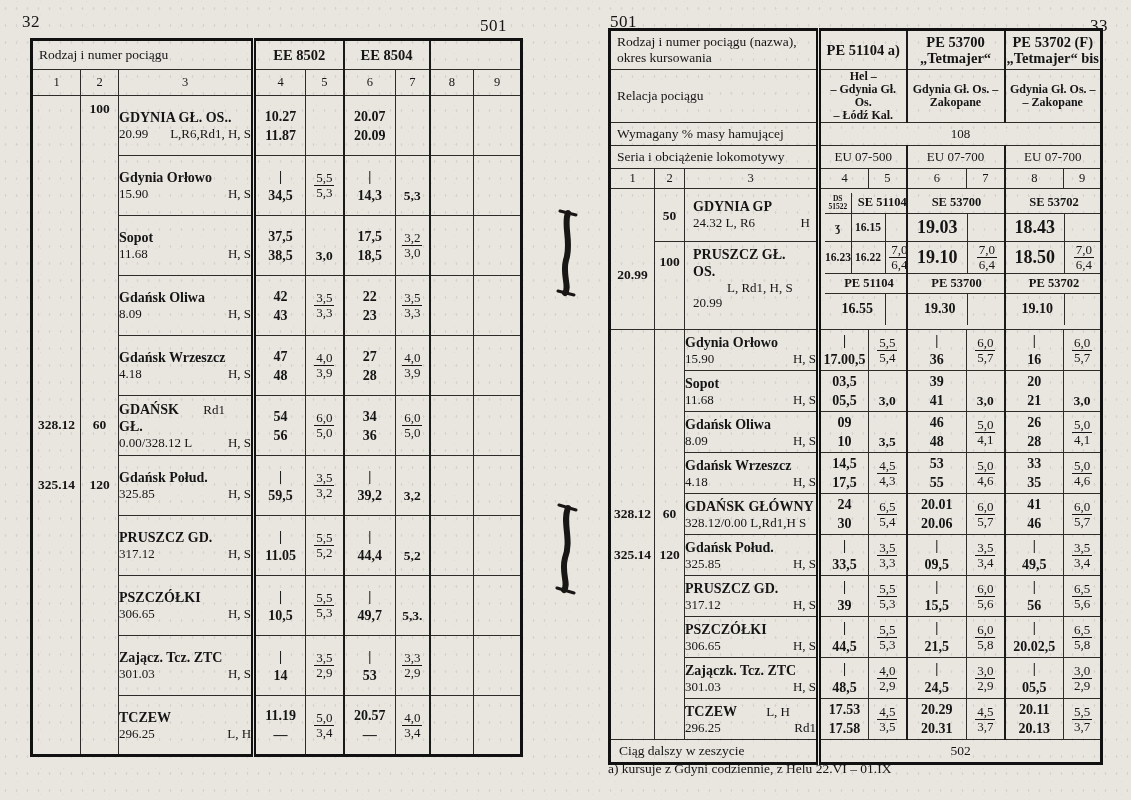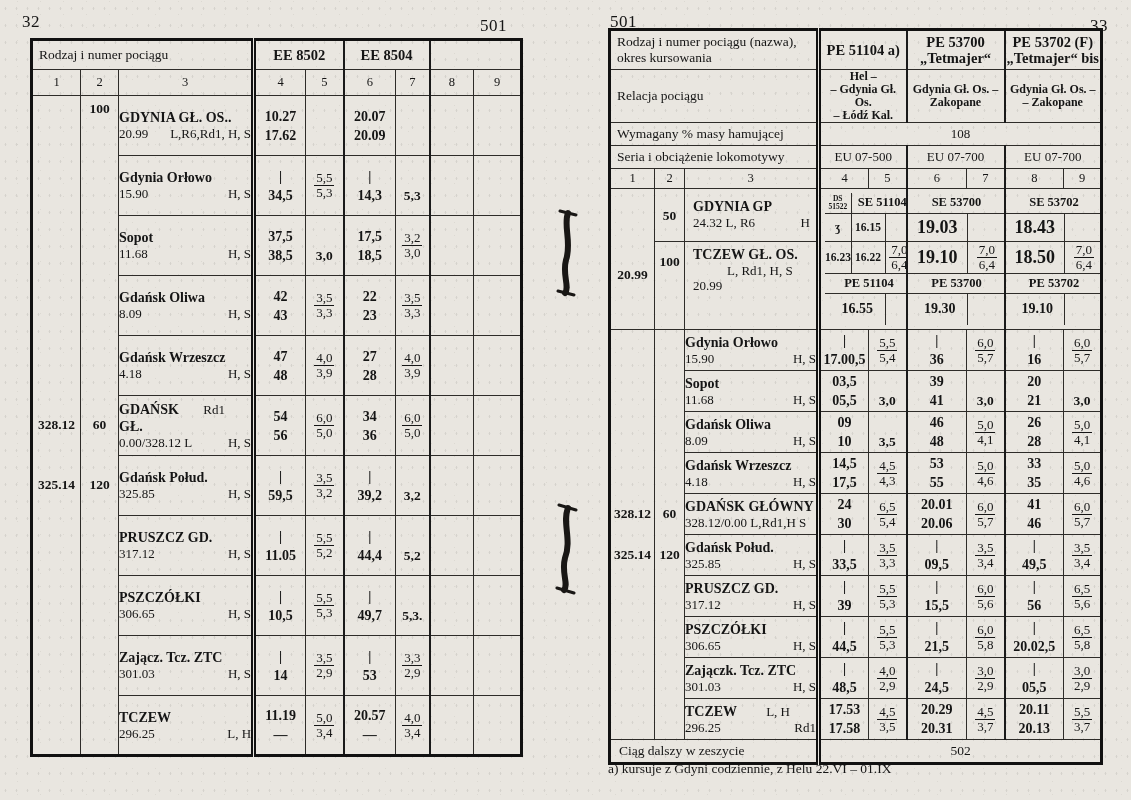--- a/index.html
+++ b/index.html
@@ -127,21 +127,21 @@
             <span>GDYNIA GŁ. OS..</span>
           </div>
     <div class="st-sub">
             <span>20.99</span>
             <span>L,R6,Rd1, H, S</span>
           </div>
         </td>
         <td class="bDbl">
           <div class="stk">
             <div class="sl">10.27</div>
-            <div class="sl">17.62</div>
+            <div class="sl">11.87</div>
           </div>
         </td>
         <td class=""></td>
         <td class="bL2">
           <div class="stk">
             <div class="sl">20.07</div>
             <div class="sl">20.09</div>
           </div>
         </td>
         <td class=""></td>
@@ -530,21 +530,21 @@
           <div class="st-name">
               <span>GDYNIA GP</span>
             </div>
           <div class="st-sub">
             <span>24.32  L, R6</span>
             <span>H</span>
           </div>
         </div>
         <div class="seg stc" style="height:82px;box-sizing:border-box;">
           <div class="st-name">
-              <span>TCZEW GŁ. OS.</span>
+              <span>PRUSZCZ GŁ. OS.</span>
             </div>
           <div class="st-codes">L, Rd1,   H, S</div>
           <div class="st-sub">
               <span>20.99</span>
             </div>
         </div>
       </td>
       <td colspan="2" class="bDbl" style="padding:4px;">
         <table class="nest">
           <colgroup>

